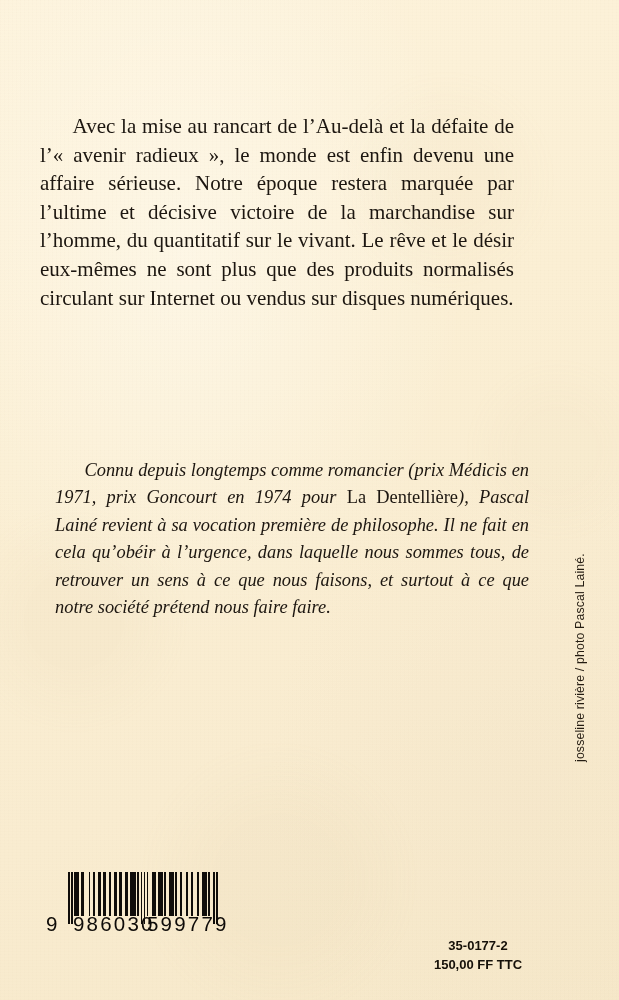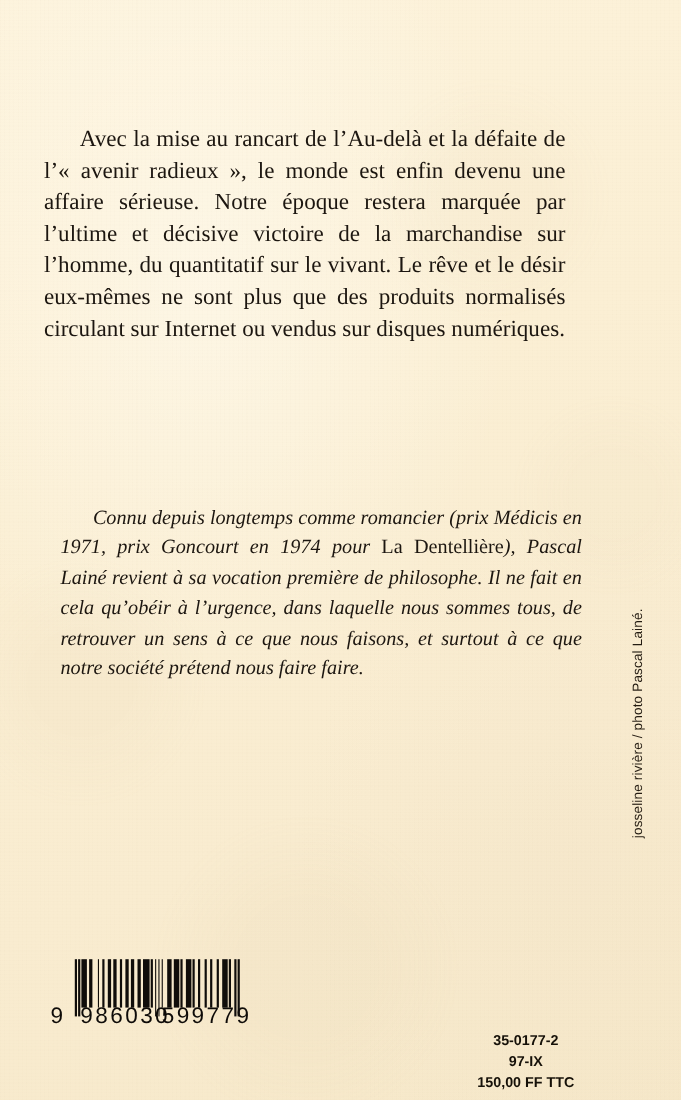--- a/index.html
+++ b/index.html
@@ -243,19 +243,18 @@
       </div>
     <div id="barcode-digits">
       <span class="lead">9</span>
       <span class="grpL">986030</span>
       <span class="grpR">599779</span>
     </div>
   </div>
 
   <div id="price-block">
     <div>35-0177-2</div>
-    <div>97-IX</div>
     <div>150,00 FF TTC</div>
   </div>
 
   <div id="credit">josseline rivière / photo Pascal Lainé.</div>
 
 </div>
 
 </body></html>

